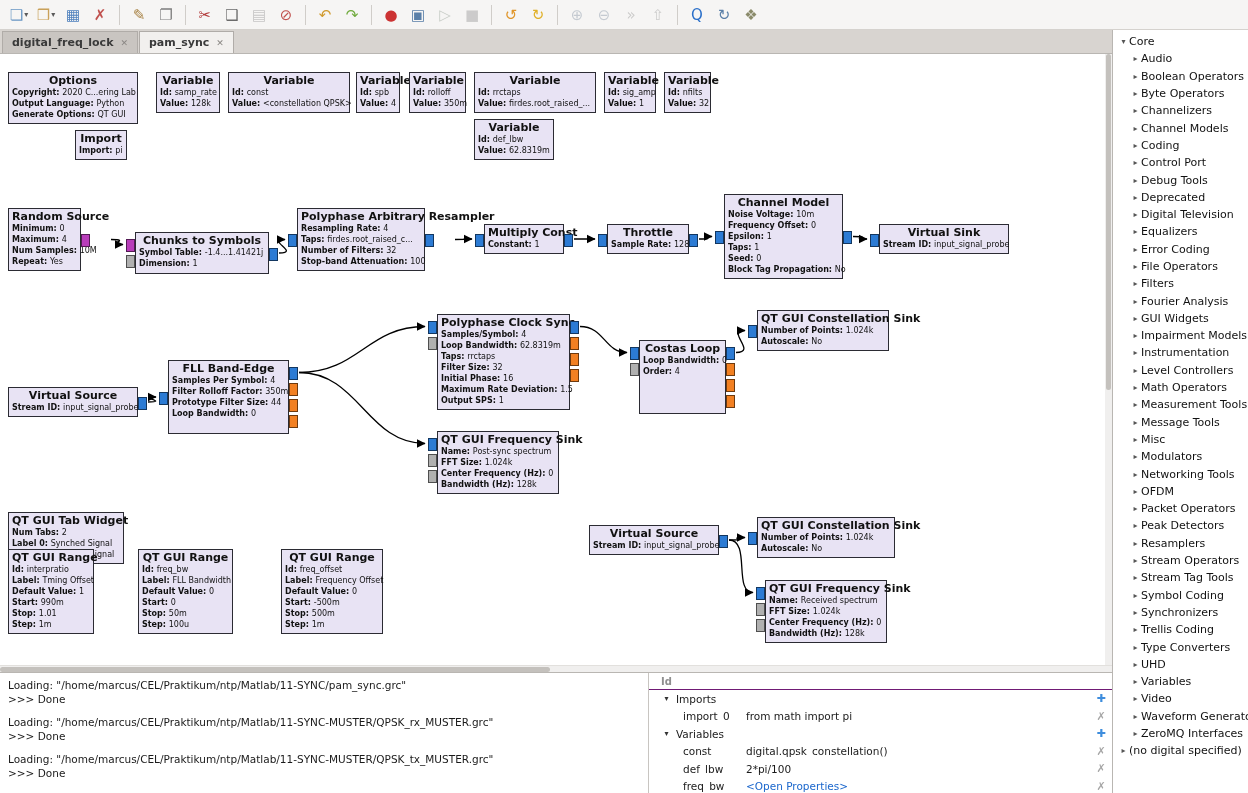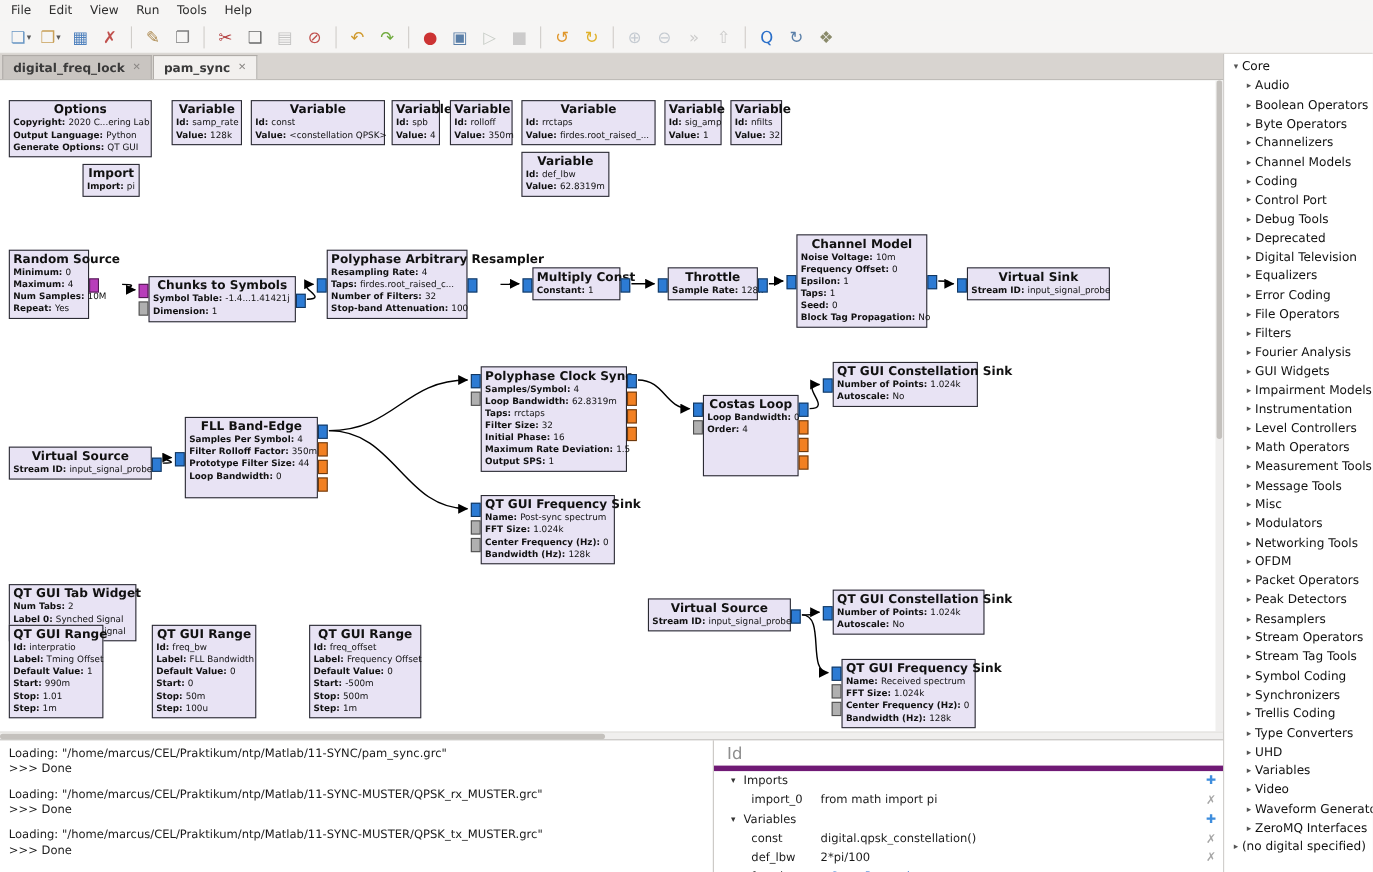--- a/index.html
+++ b/index.html
@@ -38,49 +38,41 @@
   .vscroll .thumb{position:absolute;top:0;left:1px;width:5px;height:55%;background:#c4c1bd;border-radius:3px}
   .hscroll{height:7px;background:#f0efee;position:relative;border-top:1px solid #e2e0dd}
   .hscroll .thumb{position:absolute;top:1px;left:0;height:5px;width:550px;background:#c4c1bd;border-radius:3px}
 
   .bottom{height:121px;display:flex;border-top:1px solid #b9b6b2;background:#fff}
   .console{width:648px;padding:5px 8px;overflow:hidden}
   .console-line{font-size:10.5px;line-height:14px;color:#1a1a1a;white-space:nowrap}
   .console-line.blank{height:9px}
   .bottom-divider{width:1px;background:#c8c5c1}
   .var-editor{flex:1;overflow:hidden}
-  .ve-header{display:grid;grid-template-columns:85px 1fr 22px;padding:3px 6px 2px 12px;color:#8f8f8f;font-weight:normal;font-size:15px;border-bottom:5px solid #701a75}
+  .ve-header{display:grid;grid-template-columns:85px 1fr 22px;padding:3px 6px 2px 12px;color:#8f8f8f;font-weight:bold;font-size:10px;border-bottom:1px solid #701a75}
   .ve-row{display:grid;grid-template-columns:85px 1fr 22px;padding-left:12px;height:17.5px;align-items:center;font-size:10.5px}
   .ve-id{display:flex;align-items:center;gap:4px;overflow:hidden}
   .ve-id.indent{padding-left:22px}
   .ve-val{overflow:hidden;white-space:nowrap}
   .ve-val.link{color:#1a66cc}
   .ve-plus{color:#3e8ddd;font-size:11px;text-align:center}
   .ve-x{color:#a6a6a6;font-size:11px;text-align:center}
   .tri{font-size:8px;color:#555;width:11px;text-align:center;flex:none}
   .tri.dark{color:#333}
 
   .library{flex:1;background:#fff;overflow:hidden;padding-top:3px}
   .lib-row{display:flex;align-items:center;height:17.3px;cursor:default}
   .lib-row.root{padding-left:5px}
   .lib-row.child{padding-left:17px}
   .lib-label{font-size:11px;color:#111;white-space:nowrap}
 </style>
 </head>
 <body>
 
 <div class="app">
-  <div class="menubar">
-      <span class="menu-item">File</span>
-      <span class="menu-item">Edit</span>
-      <span class="menu-item">View</span>
-      <span class="menu-item">Run</span>
-      <span class="menu-item">Tools</span>
-      <span class="menu-item">Help</span>
-    </div>
   <div class="toolbar">
       <div class="tb-btn">
         <span class="tb-glyph" style="color: rgb(106, 151, 196);">❏</span>
         <span class="tb-caret">▾</span>
       </div>
       <div class="tb-btn">
         <span class="tb-glyph" style="color: rgb(201, 161, 90);">❒</span>
         <span class="tb-caret">▾</span>
       </div>
       <div class="tb-btn">

